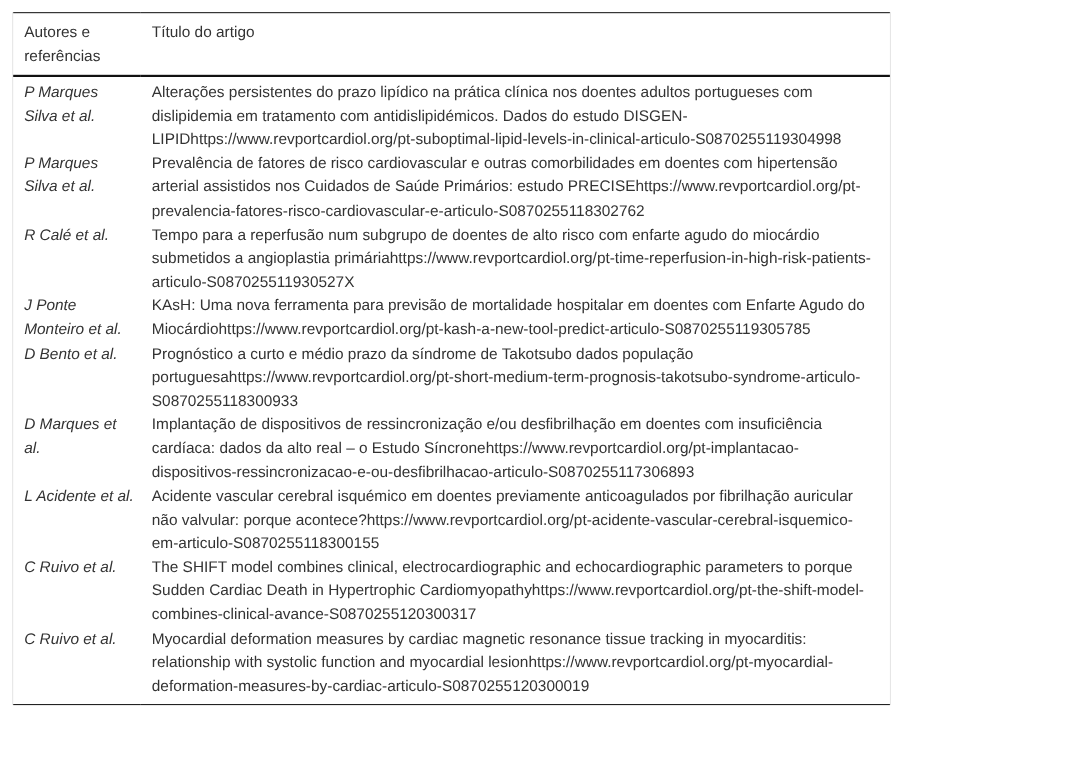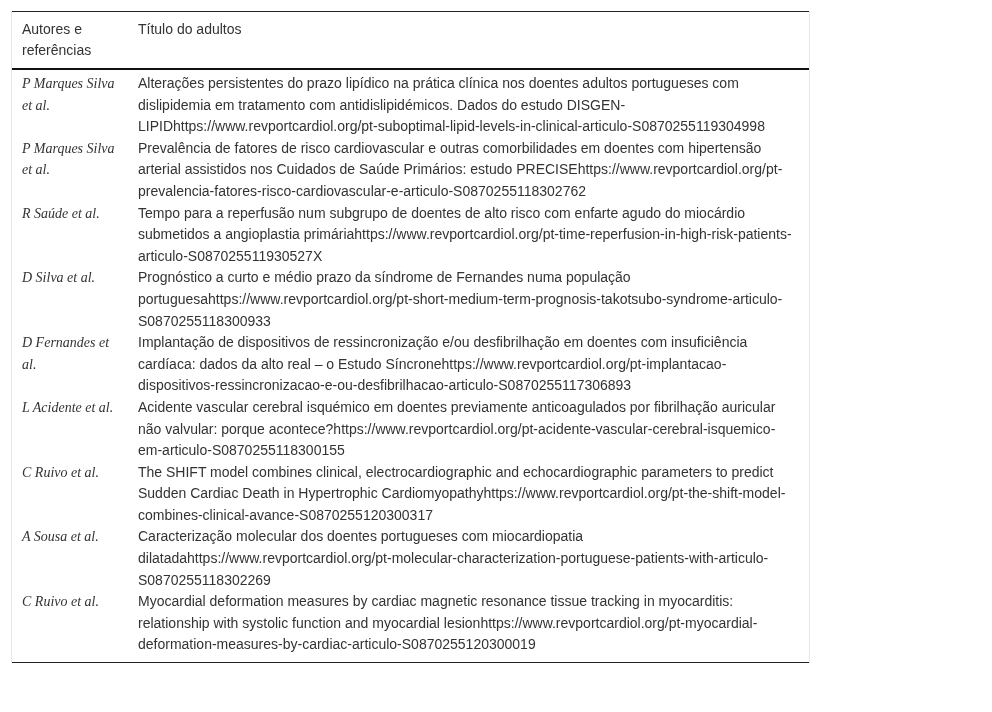--- a/index.html
+++ b/index.html
@@ -39,73 +39,73 @@
       line-height: 21px;
       border-top: 1px solid #222222;
       border-bottom: 2px solid #111111;
     }
     thead tr th + th { padding-left: 10px; }
     tbody td {
       vertical-align: top;
       padding: 0 0 0 10px;
       line-height: 21.6px;
     }
-    tbody td.author { font-style: italic; padding-right: 6px; font-family: Liberation Serif, serif; }
+    tbody td.author { font-style: italic; padding-right: 6px; }
     tbody td.title { padding-left: 10px; padding-right: 12px; }
     tbody tr:last-child td { border-bottom: 1px solid #222222; padding-bottom: 6px; }
     tbody tr:first-child td { padding-top: 3px; }
     tbody tr { }
   </style>
 </head>
 <body>
 
 <div class="table-wrap">
   <table>
     <colgroup>
       <col class="c-author">
       <col class="c-title">
     </colgroup>
     <thead>
       <tr>
         <th>Autores e referências</th>
-        <th>Título do adultos</th>
+        <th>Título do artigo</th>
       </tr>
     </thead>
     <tbody>
       <tr>
         <td class="author">P Marques Silva et al.</td>
         <td class="title">Alterações persistentes do prazo lipídico na prática clínica nos doentes adultos portugueses com dislipidemia em tratamento com antidislipidémicos. Dados do estudo DISGEN-LIPIDhttps://www.revportcardiol.org/pt-suboptimal-lipid-levels-in-clinical-articulo-S0870255119304998</td>
       </tr>
       <tr>
         <td class="author">P Marques Silva et al.</td>
         <td class="title">Prevalência de fatores de risco cardiovascular e outras comorbilidades em doentes com hipertensão arterial assistidos nos Cuidados de Saúde Primários: estudo PRECISEhttps://www.revportcardiol.org/pt-prevalencia-fatores-risco-cardiovascular-e-articulo-S0870255118302762</td>
       </tr>
       <tr>
-        <td class="author">R Saúde et al.</td>
+        <td class="author">R Calé et al.</td>
         <td class="title">Tempo para a reperfusão num subgrupo de doentes de alto risco com enfarte agudo do miocárdio submetidos a angioplastia primáriahttps://www.revportcardiol.org/pt-time-reperfusion-in-high-risk-patients-articulo-S087025511930527X</td>
       </tr>
       <tr>
-        <td class="author">D Silva et al.</td>
-        <td class="title">Prognóstico a curto e médio prazo da síndrome de Fernandes numa população portuguesahttps://www.revportcardiol.org/pt-short-medium-term-prognosis-takotsubo-syndrome-articulo-S0870255118300933</td>
+        <td class="author">J Ponte Monteiro et al.</td>
+        <td class="title">KAsH: Uma nova ferramenta para previsão de mortalidade hospitalar em doentes com Enfarte Agudo do Miocárdiohttps://www.revportcardiol.org/pt-kash-a-new-tool-predict-articulo-S0870255119305785</td>
       </tr>
       <tr>
-        <td class="author">D Fernandes et al.</td>
+        <td class="author">D Bento et al.</td>
+        <td class="title">Prognóstico a curto e médio prazo da síndrome de Takotsubo dados população portuguesahttps://www.revportcardiol.org/pt-short-medium-term-prognosis-takotsubo-syndrome-articulo-S0870255118300933</td>
+      </tr>
+      <tr>
+        <td class="author">D Marques et al.</td>
         <td class="title">Implantação de dispositivos de ressincronização e/ou desfibrilhação em doentes com insuficiência cardíaca: dados da alto real – o Estudo Síncronehttps://www.revportcardiol.org/pt-implantacao-dispositivos-ressincronizacao-e-ou-desfibrilhacao-articulo-S0870255117306893</td>
       </tr>
       <tr>
         <td class="author">L Acidente et al.</td>
         <td class="title">Acidente vascular cerebral isquémico em doentes previamente anticoagulados por fibrilhação auricular não valvular: porque acontece?https://www.revportcardiol.org/pt-acidente-vascular-cerebral-isquemico-em-articulo-S0870255118300155</td>
       </tr>
       <tr>
         <td class="author">C Ruivo et al.</td>
-        <td class="title">The SHIFT model combines clinical, electrocardiographic and echocardiographic parameters to predict Sudden Cardiac Death in Hypertrophic Cardiomyopathyhttps://www.revportcardiol.org/pt-the-shift-model-combines-clinical-avance-S0870255120300317</td>
-      </tr>
-      <tr>
-        <td class="author">A Sousa et al.</td>
-        <td class="title">Caracterização molecular dos doentes portugueses com miocardiopatia dilatadahttps://www.revportcardiol.org/pt-molecular-characterization-portuguese-patients-with-articulo-S0870255118302269</td>
+        <td class="title">The SHIFT model combines clinical, electrocardiographic and echocardiographic parameters to porque Sudden Cardiac Death in Hypertrophic Cardiomyopathyhttps://www.revportcardiol.org/pt-the-shift-model-combines-clinical-avance-S0870255120300317</td>
       </tr>
       <tr>
         <td class="author">C Ruivo et al.</td>
         <td class="title">Myocardial deformation measures by cardiac magnetic resonance tissue tracking in myocarditis: relationship with systolic function and myocardial lesionhttps://www.revportcardiol.org/pt-myocardial-deformation-measures-by-cardiac-articulo-S0870255120300019</td>
       </tr>
     </tbody>
   </table>
 </div>
 
 </body></html>

